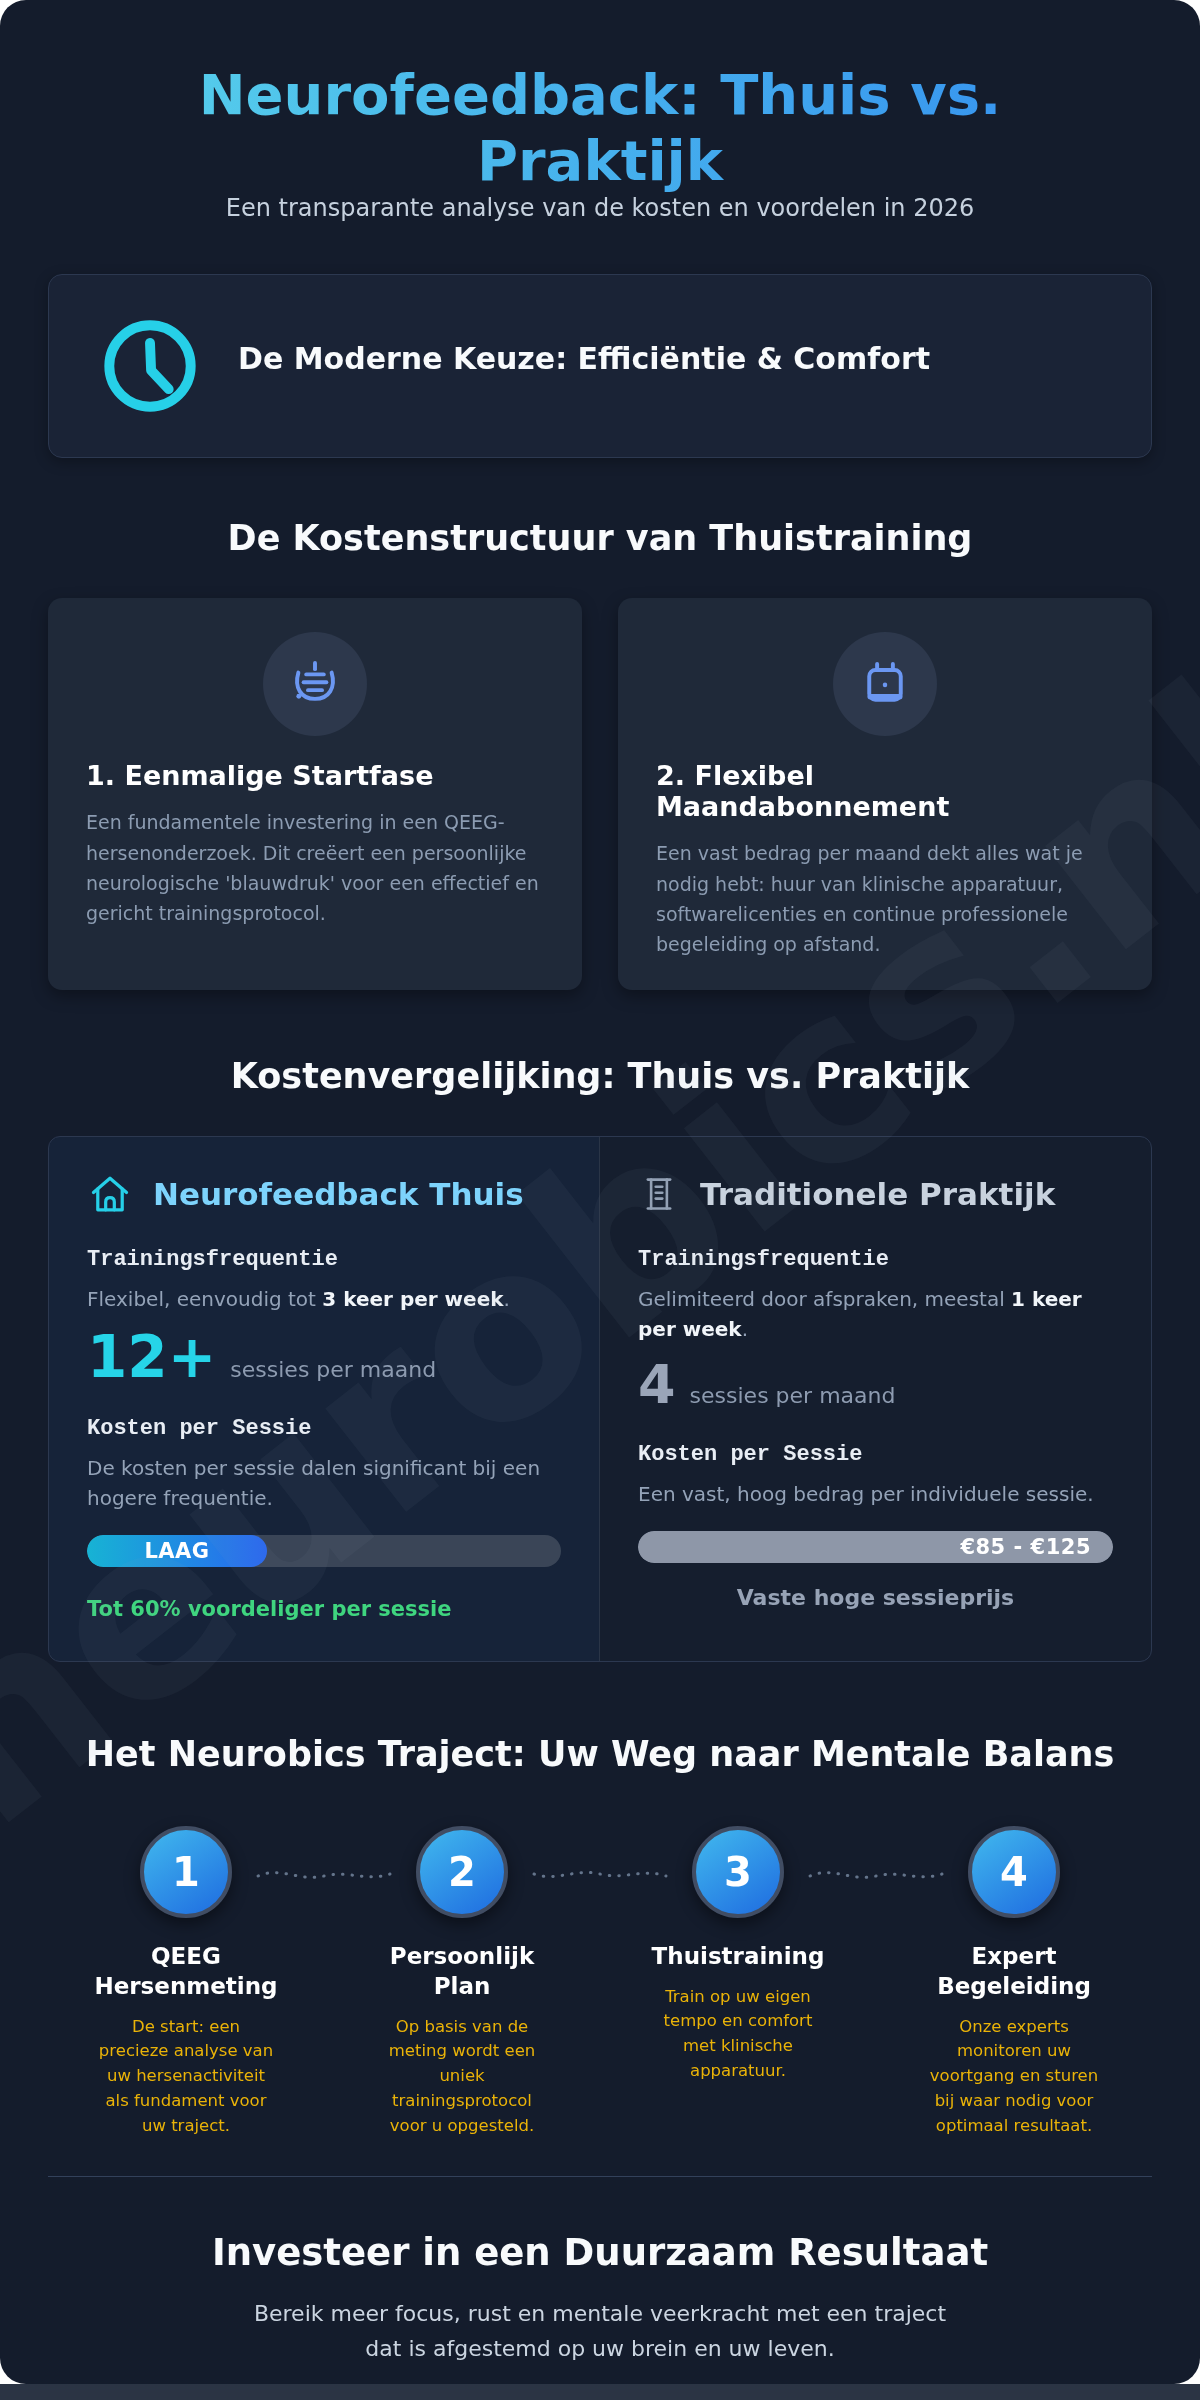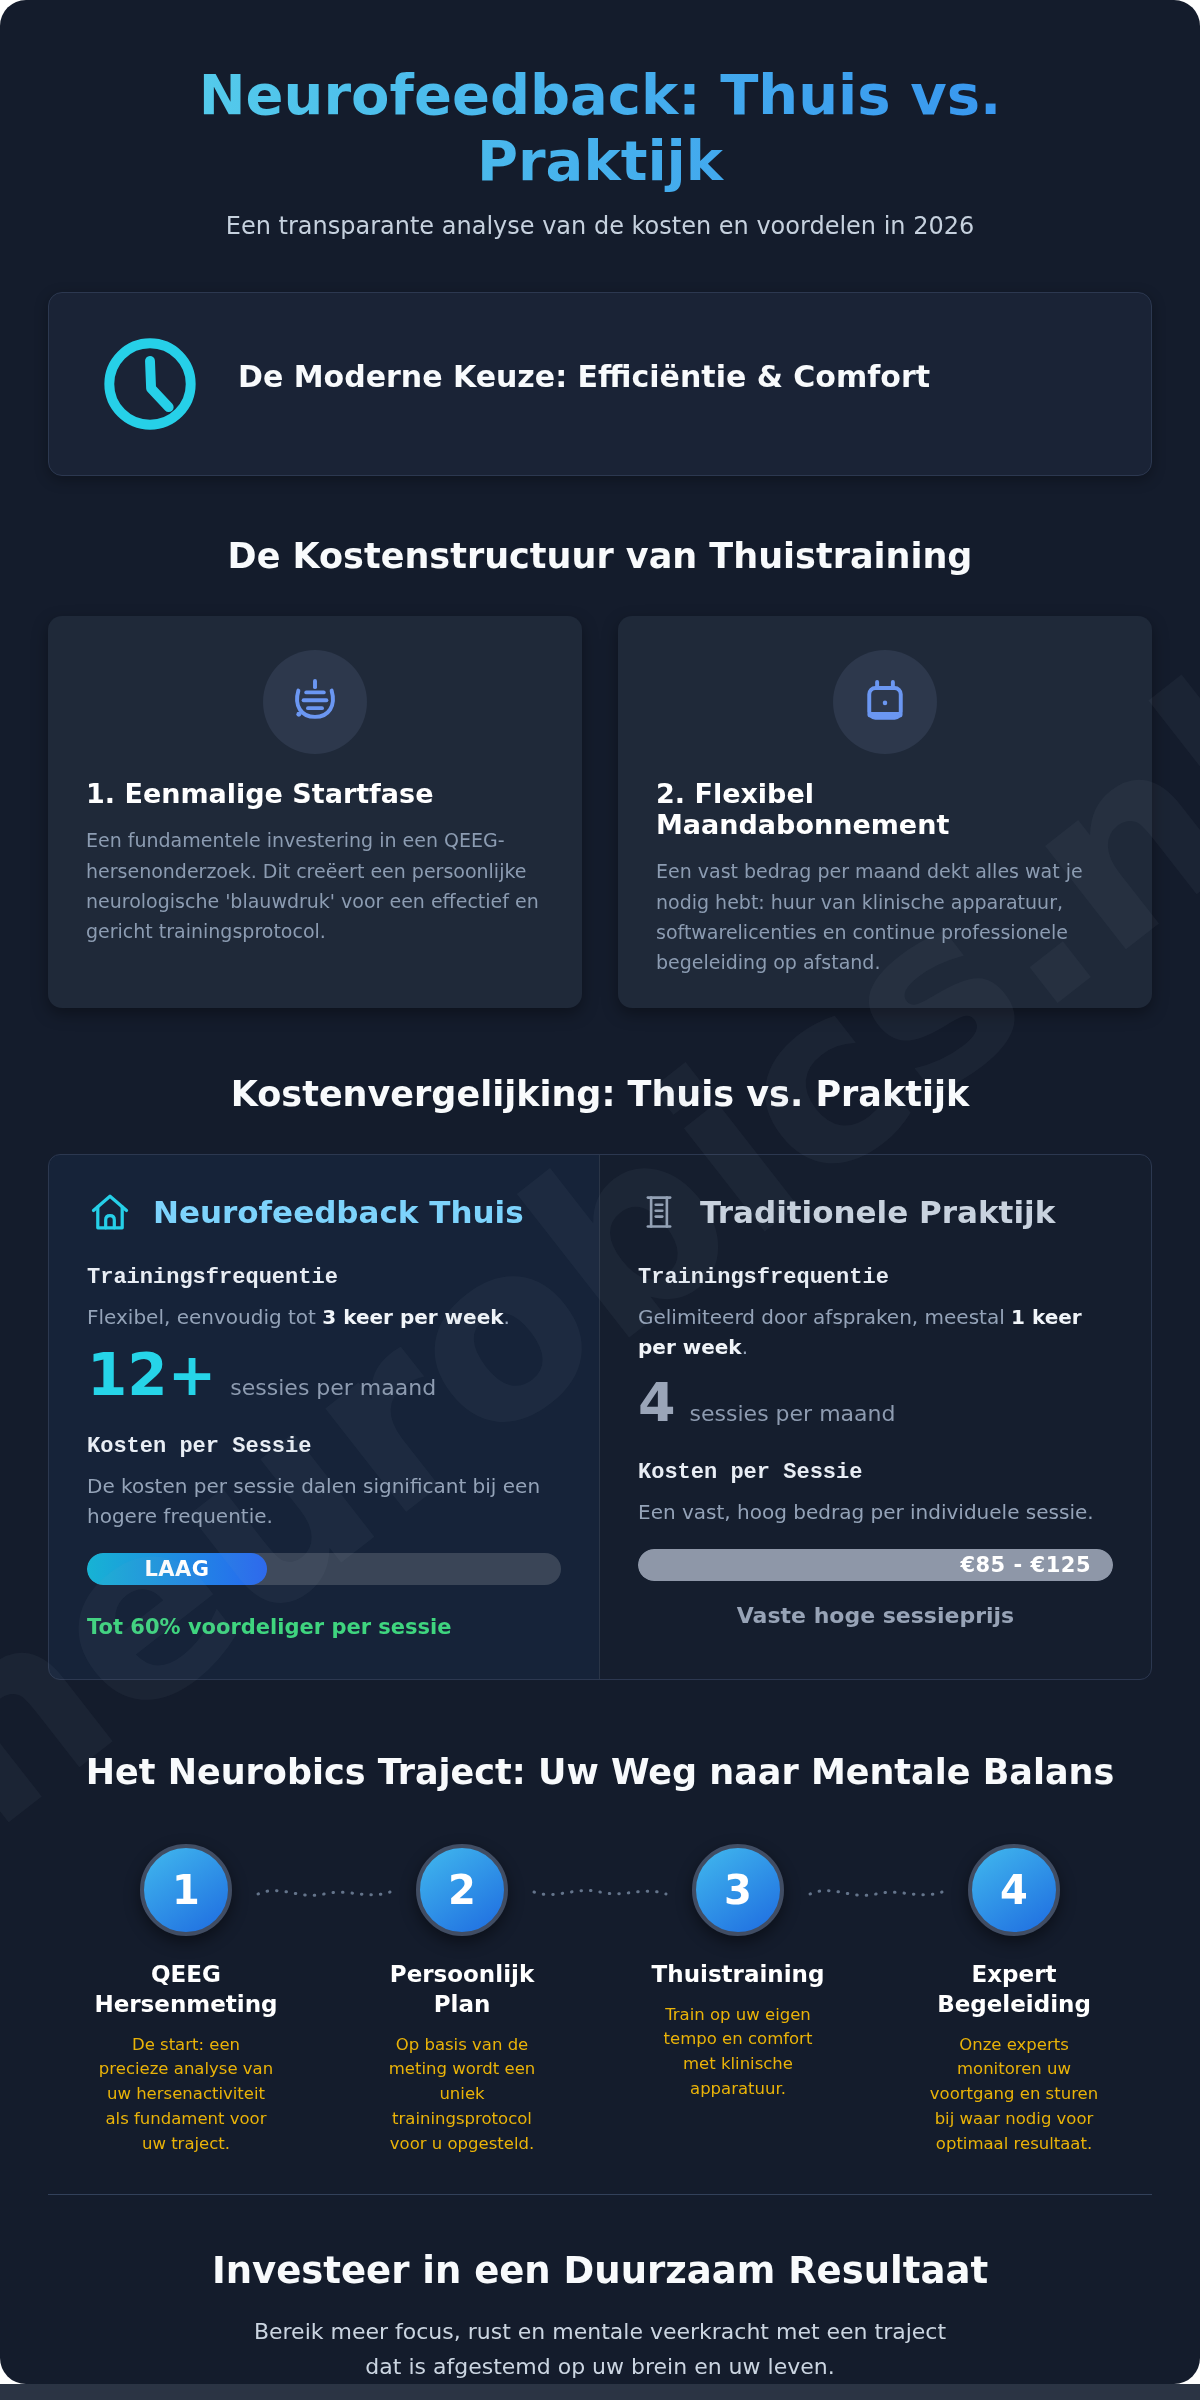--- a/index.html
+++ b/index.html
@@ -7,21 +7,21 @@
   body { font-family:"DejaVu Sans","Liberation Sans",sans-serif; width:1200px; }
 
   .page { position:relative; width:1200px; height:2384px; background:#141c2c;
           border-radius:26px; overflow:hidden; padding:48px 48px 0; }
   .bottom-strip { width:1200px; height:16px; background:#2b3444; }
 
   
   .h1 { margin:14px auto 0; max-width:880px; text-align:center; font-size:56px; font-weight:bold;
         line-height:1.18; background:linear-gradient(90deg,#55cdeb 0%,#3794ef 100%);
         -webkit-background-clip:text; background-clip:text; color:transparent; }
-  .subtitle { margin-top:18px; text-align:center; font-size:24px; color:#c6d1de; }
+  .subtitle { text-align:center; font-size:24px; color:#c6d1de; }
 
   
   .highlight { margin-top:52px; background:#1a2336; border:1px solid #2c3850; border-radius:14px;
                padding:36px 46px; display:flex; align-items:center; gap:33px;
                box-shadow:0 4px 14px rgba(0,0,0,.3); }
   .highlight h2 { font-size:30px; color:#f8fafc; margin-bottom:16px; }
   .highlight p { font-size:22px; color:#cbd5e1; line-height:1.62; }
   .accent-cyan { color:#2fd3ec; font-weight:bold; }
 
   .section-h { text-align:center; font-size:35px; font-weight:bold; color:#f8fafc; }

